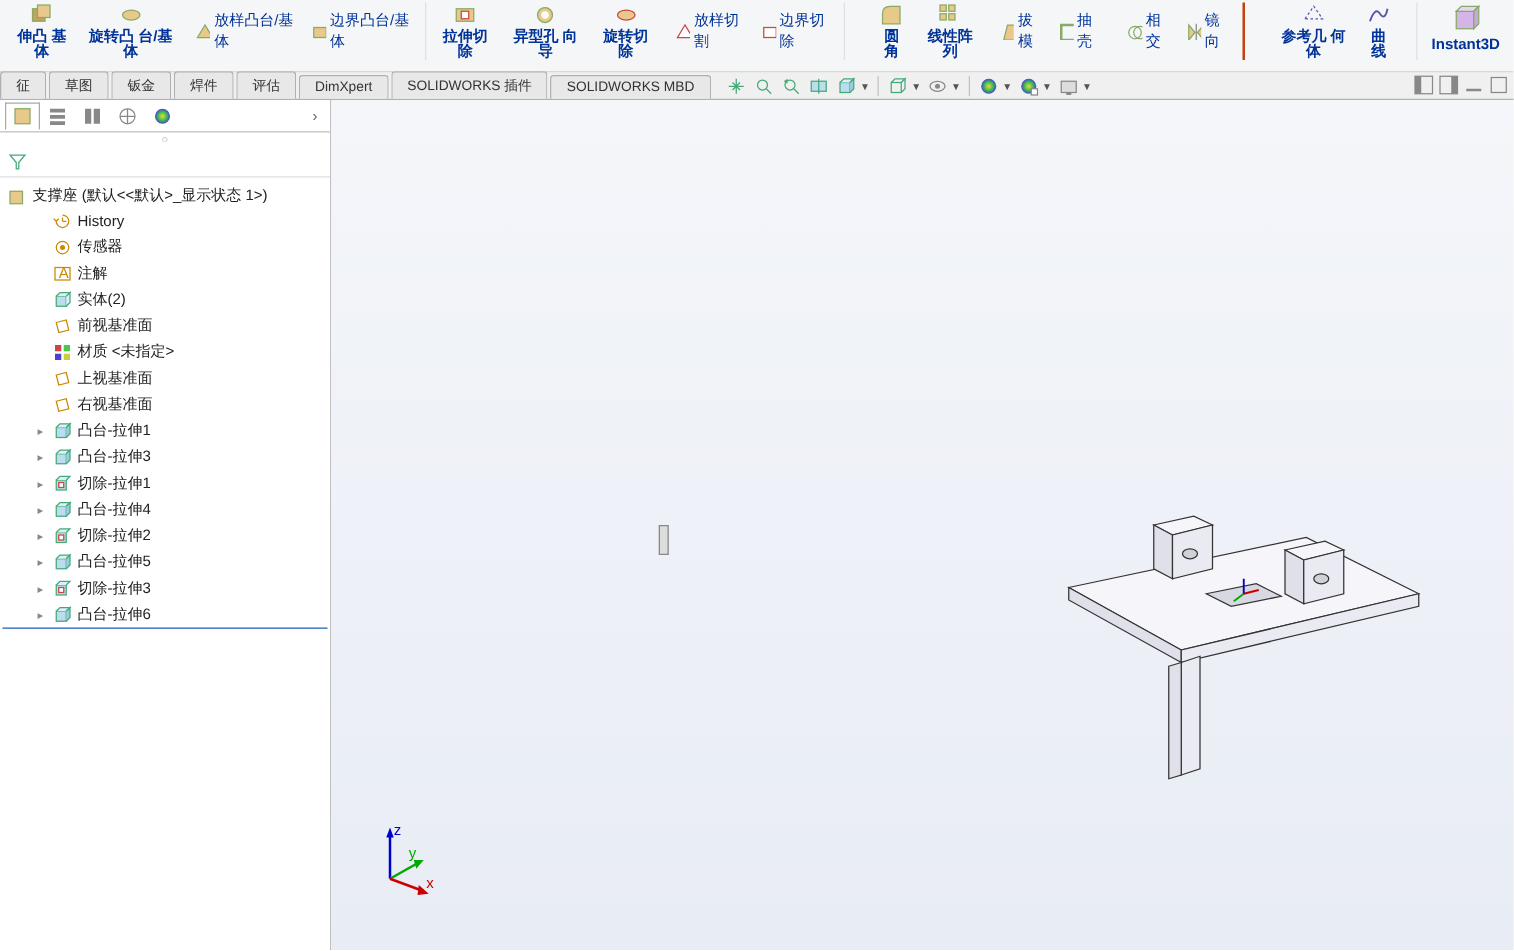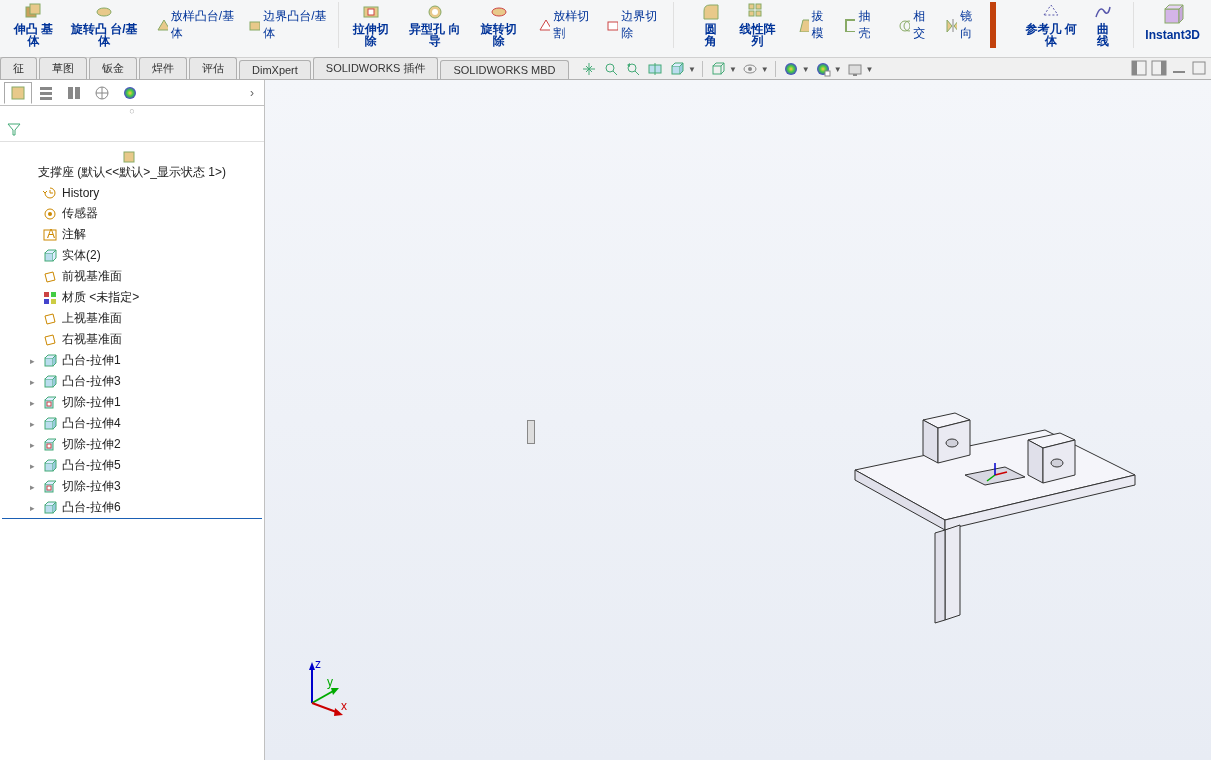--- a/index.html
+++ b/index.html
@@ -28,21 +28,21 @@
 .side-panel { width: 265px; border-right: 1px solid #c0c0c0; background: #fff; display: flex; flex-direction: column; }
 .side-header { height: 26px; border-bottom: 1px solid #c0c0c0; display: flex; align-items: center; padding: 0 4px; }
 .side-tab { width: 28px; height: 22px; display: flex; align-items: center; justify-content: center; cursor: pointer; border: 1px solid transparent; }
 .side-tab.active { background: #fff; border: 1px solid #aaa; border-bottom: 1px solid #fff; }
 .side-expand { margin-left: auto; cursor: pointer; color: #666; padding: 0 6px; }
 
 .filter-row { height: 26px; border-bottom: 1px solid #e0e0e0; display: flex; align-items: center; padding: 0 6px; }
 .filter-icon { width: 16px; height: 16px; }
 
 .tree { padding: 4px 2px; overflow-y: auto; flex: 1; }
-.tree-root { display: flex; align-items: center; padding: 2px 4px; color: #222; flex-direction: column; }
+.tree-root { display: flex; align-items: center; padding: 2px 4px; color: #222; }
 .tree-root .ticon { width: 16px; height: 16px; margin-right: 4px; }
 .tree-item { display: flex; align-items: center; padding: 2px 0 2px 28px; cursor: pointer; }
 .tree-item.last { border-bottom: 1px solid #1a5fb4; }
 .tree-chev { width: 10px; color: #888; font-size: 9px; margin-right: 2px; }
 .tree-item .ticon { width: 16px; height: 16px; margin-right: 4px; flex-shrink: 0; }
 .tree-label { font-size: 12px; color: #222; }
 
 .viewport { flex: 1; background: linear-gradient(180deg, #f4f6fa 0%, #e8ecf4 100%); position: relative; }
 .triad { position: absolute; left: 32px; bottom: 42px; }
 .drag-handle { position: absolute; left: 262px; top: 340px; width: 8px; height: 24px; border: 1px solid #888; background: #ddd; cursor: ew-resize; }
@@ -176,21 +176,21 @@
       </div>
       <div class="ribbon-sub">
         <svg class="ribbon-icon">
             <path d="M2 2 L7 8 L2 14 Z" fill="#e8c98a" stroke="#8a6"></path>
             <line x1="8" y1="1" x2="8" y2="15" stroke="#888"></line>
             <path d="M14 2 L9 8 L14 14 Z" fill="#e8c98a" stroke="#8a6"></path>
           </svg>
         <span>镜向</span>
       </div>
     </div>
-    <div class="ribbon-col" style="border-left:6px solid #c2410c; padding-left:24px;">
+    <div class="ribbon-col" style="border-left:2px solid #c2410c; padding-left:24px;">
       <div class="ribbon-btn">
         <svg class="ribbon-icon">
             <path d="M2 12 L9 2 L16 12 Z" fill="none" stroke="#55a" stroke-dasharray="2"></path>
           </svg>
         <span>参考几
 何体</span>
       </div>
     </div>
     <div class="ribbon-col">
       <div class="ribbon-btn">

